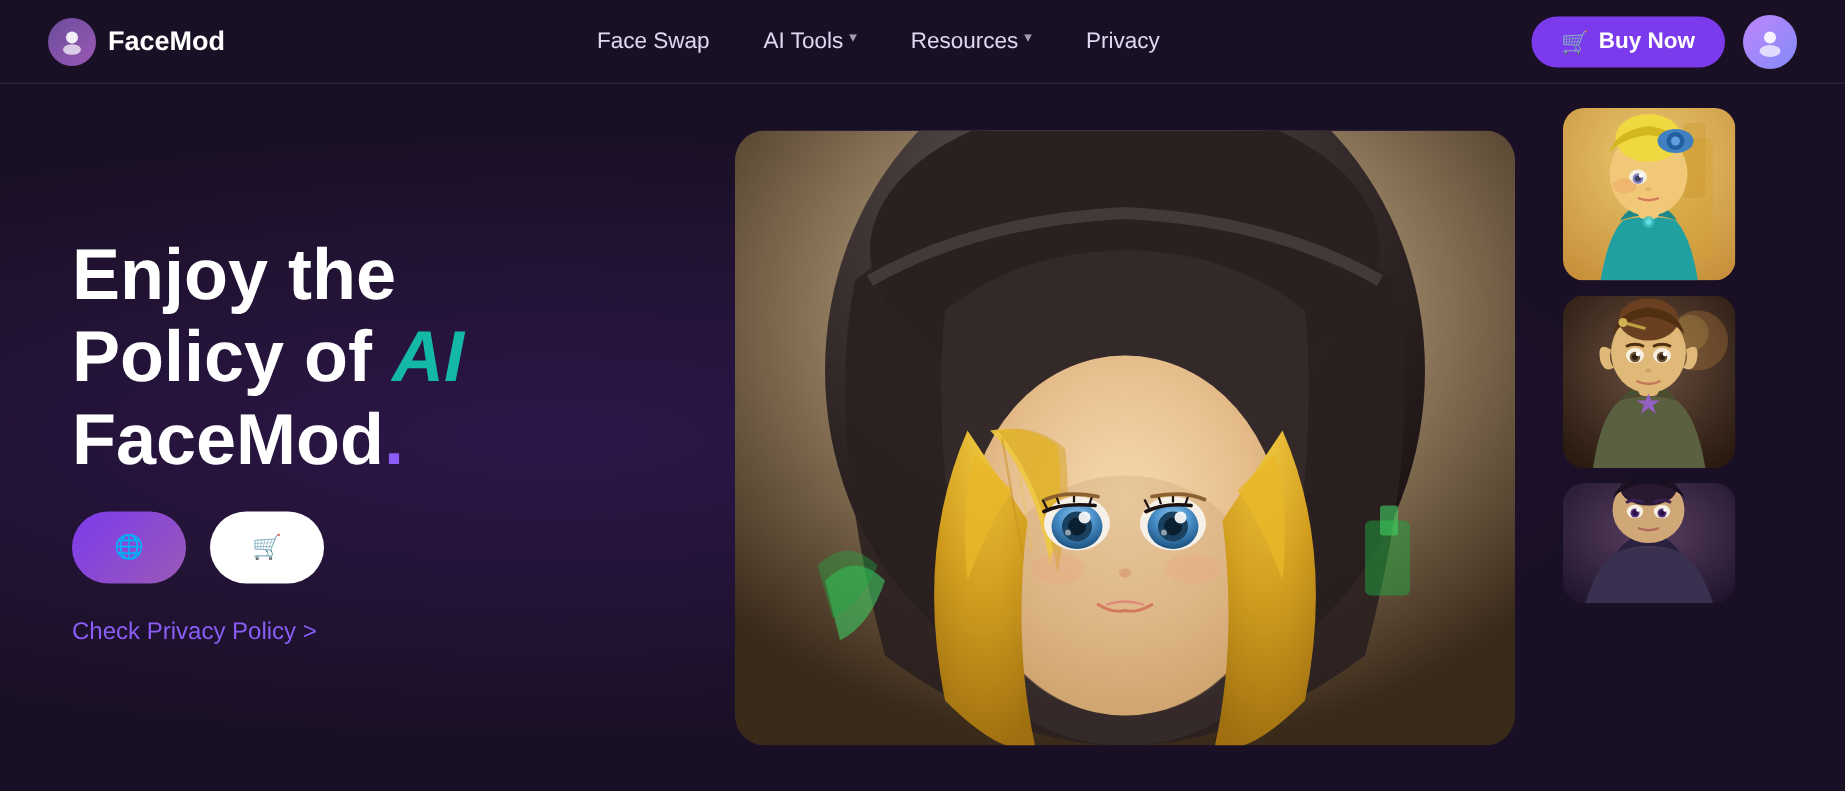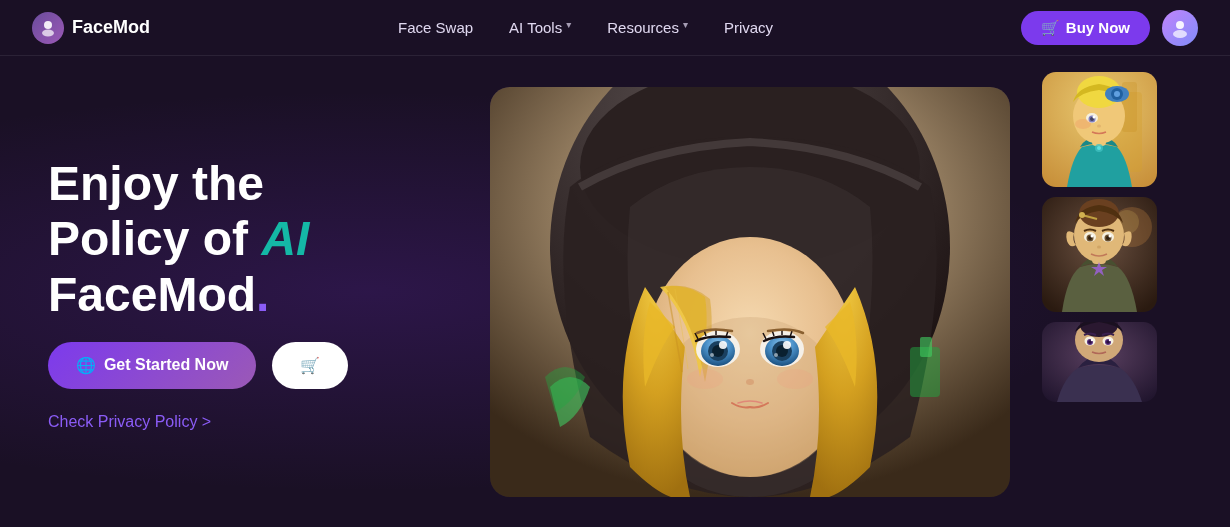--- a/index.html
+++ b/index.html
@@ -248,21 +248,20 @@
 
   <div class="hero-left">
     <h1 class="hero-title">
       <span>Enjoy the</span><br>
       <span>Policy of </span><span class="highlight">AI</span><br>
       <span>FaceMod</span><span class="dot-purple">.</span>
     </h1>
     <div class="hero-buttons">
       <button class="btn-get-started">
         <span>🌐</span>
-        <span>Get Started Now</span>
       </button>
       <button class="btn-get-premium">
         <span>🛒</span>
       </button>
     </div>
     <a class="privacy-link">Check Privacy Policy &gt;</a>
   </div>
 
   <div class="hero-center">
     <div class="main-image-frame">

